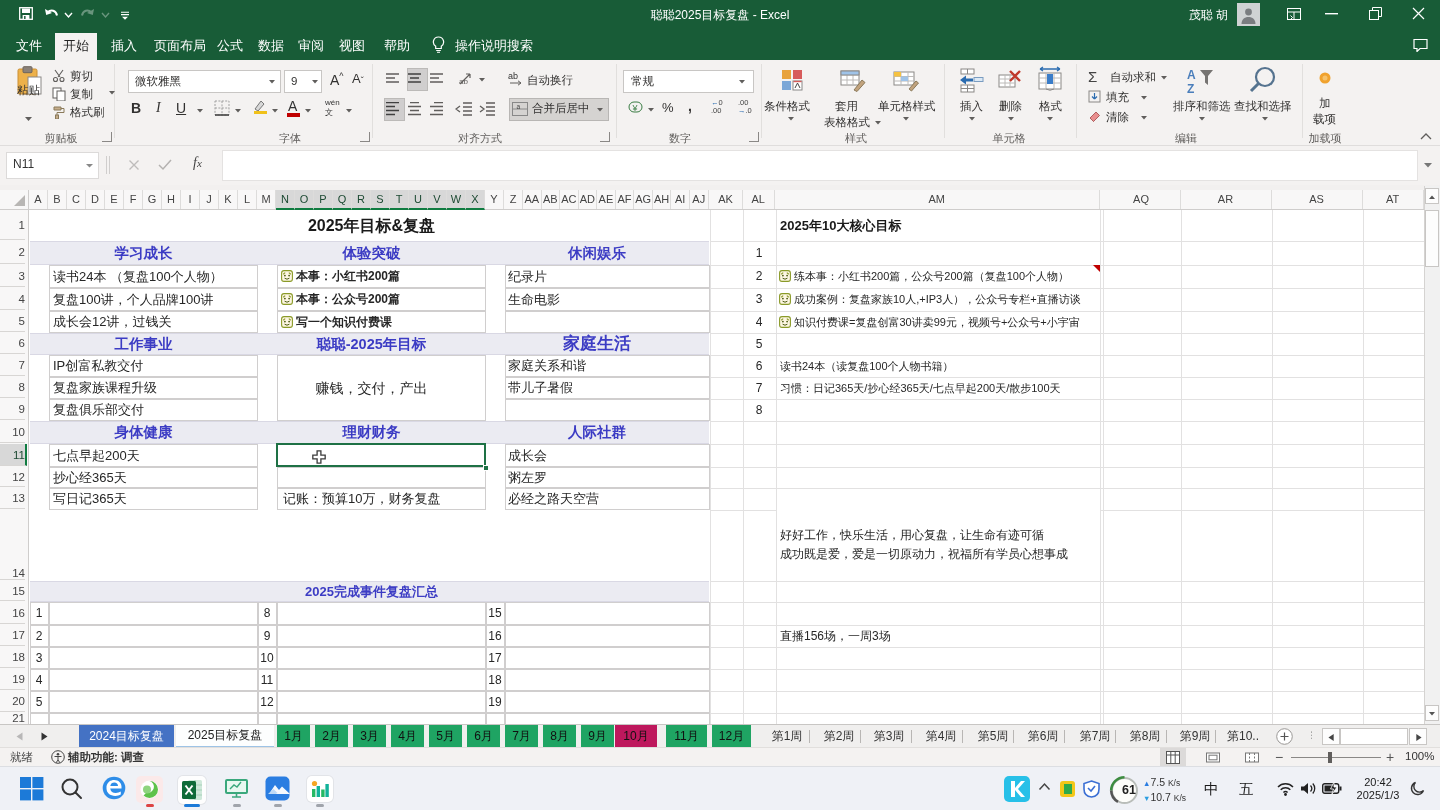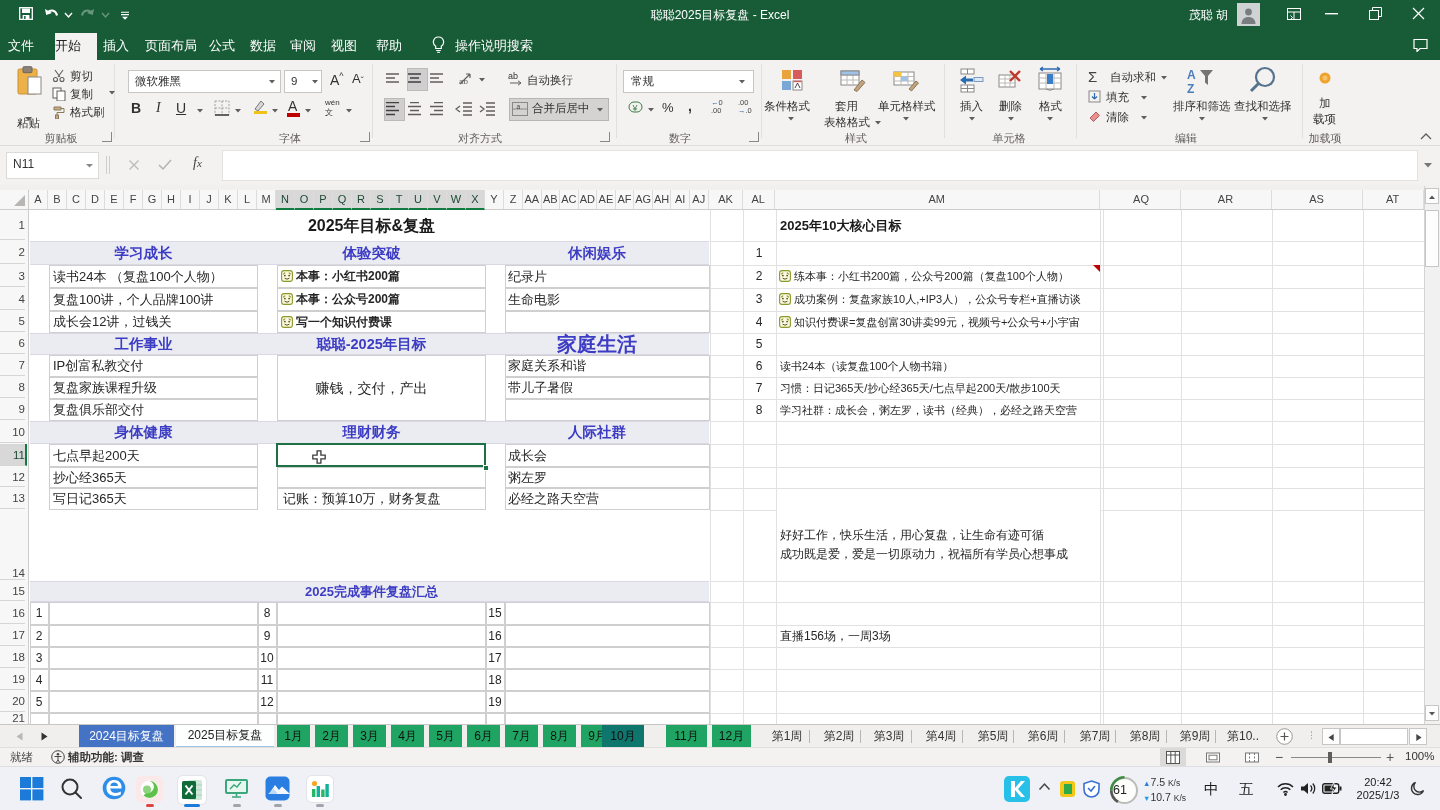--- a/index.html
+++ b/index.html
@@ -3,21 +3,21 @@
 <style>
 *{margin:0;padding:0;box-sizing:border-box}
 html,body{width:1440px;height:810px;overflow:hidden;font-family:"Liberation Sans",sans-serif}
 .abs{position:absolute}
 #stage{position:relative;width:1440px;height:810px;background:#fff}
 
 #titlebar{left:0;top:0;width:1440px;height:28px;background:#185c37;color:#fff}
 #menurow{left:0;top:28px;width:1440px;height:32px;background:#185c37;color:#fff}
 #ribbon{left:0;top:60px;width:1440px;height:86px;background:#f4f2f1;border-bottom:1px solid #dfdddc}
 #fbar{left:0;top:146px;width:1440px;height:40px;background:#f4f2f1}
-.mtab{position:absolute;top:5px;height:27px;line-height:26px;font-size:13px;color:#fff;text-align:left}
+.mtab{position:absolute;top:5px;height:27px;line-height:26px;font-size:13px;color:#fff;text-align:center}
 .glab{position:absolute;top:71px;font-size:11px;color:#605e5c;text-align:center;width:80px;margin-left:-40px}
 .gsep{position:absolute;top:4px;height:74px;width:1px;background:#e1dfdd}
 .ric{position:absolute;font-size:11.5px;color:#323130}
 .combo{position:absolute;background:#fff;border:1px solid #c8c6c4;font-size:11.5px;color:#323130}
 .dlaunch{position:absolute;width:10px;height:10px;border-left:1px solid #8a8886;border-top:1px solid #8a8886;transform:rotate(180deg)}
 
 #colhead{left:29px;top:190px;width:1395px;height:20px;background:#f8f7f7;border-bottom:1px solid #cfcdcc}
 #rowhead{left:0;top:210px;width:29px;height:514px;background:#f8f7f7;border-right:1px solid #cfcdcc}
 .ch{position:absolute;top:0;height:19px;line-height:19px;text-align:center;font-size:11px;color:#444;border-right:1px solid #dddcdb}
 .rh{position:absolute;left:0;width:25px;text-align:right;font-size:11.5px;color:#444;border-bottom:1px solid #d8d6d4}
@@ -129,21 +129,21 @@
       <div class="dlaunch" style="left:749px;top:72px"></div>
   <svg class="abs" style="left:1420px;top:72px" width="12" height="8" viewBox="0 0 12 8">
         <path d="M1 7 L6 2 L11 7" fill="none" stroke="#605e5c" stroke-width="1.3"></path>
       </svg>
 
   <svg class="abs" style="left:16px;top:6px" width="26" height="30" viewBox="0 0 26 30">
         <rect x="2" y="3" width="19" height="25" rx="1.5" fill="#edb14a" stroke="#cb8f33"></rect>
         <rect x="7" y="0.7" width="9" height="6" rx="1" fill="#8b8178" stroke="#6e655c"></rect>
         <rect x="12" y="11" width="13" height="17" fill="#fff" stroke="#8a8886"></rect>
       </svg>
-  <div class="ric" style="left:17px;top:56px">粘贴</div>
+  <div class="ric" style="left:17px;top:23px">粘贴</div>
   <svg class="abs" style="left:24px;top:56px" width="9" height="6" viewBox="0 0 9 6">
         <path d="M1 1 l3.5 4 L8 1z" fill="#605e5c"></path>
       </svg>
   <svg class="abs" style="left:52px;top:9px" width="14" height="14" viewBox="0 0 14 14">
         <path d="M3 1 L8 8 M11 1 L6 8" stroke="#605e5c" stroke-width="1.1"></path>
         <circle cx="3.5" cy="10.5" r="2" fill="none" stroke="#605e5c" stroke-width="1.1"></circle>
         <circle cx="10" cy="10.5" r="2" fill="none" stroke="#605e5c" stroke-width="1.1"></circle>
       </svg>
   <div class="ric" style="left:70px;top:9px">剪切</div>
   <svg class="abs" style="left:52px;top:27px" width="14" height="14" viewBox="0 0 14 14">
@@ -597,21 +597,21 @@
 <div class="ct" style="left:24px;top:101px;height:22px;line-height:22px;font-size:13px;font-weight:normal;color:#262626">成长会12讲，过钱关</div>
 <div class="ct" style="left:252px;top:101px;height:22px;line-height:22px;font-size:12px;font-weight:normal;color:#262626"><svg style="vertical-align:-2px;margin-right:3px" width="12" height="12" viewBox="0 0 12 12">
           <rect x="0.6" y="0.6" width="10.8" height="10.8" rx="2.4" fill="#fdf6e3" stroke="#8a9a27" stroke-width="1.1"></rect>
           <path d="M2.2 4.2 L4.2 2.6 M9.8 4.2 L7.8 2.6" stroke="#8a9a27" stroke-width="1.1" fill="none"></path>
           <circle cx="3.9" cy="5.6" r="0.9" fill="#4a5a10"></circle>
           <circle cx="8.1" cy="5.6" r="0.9" fill="#4a5a10"></circle>
           <path d="M3.6 8.2 q2.4 2 4.8 0" stroke="#4a5a10" stroke-width="1" fill="none"></path>
         </svg><b>写一个知识付费课</b></div>
 <div class="ct" style="left:114.5px;top:123px;height:22px;line-height:22px;font-size:14.5px;font-weight:bold;color:#3c3cc4;transform:translateX(-50%)">工作事业</div>
 <div class="ct" style="left:342.5px;top:123px;height:22px;line-height:22px;font-size:14.5px;font-weight:bold;color:#3c3cc4;transform:translateX(-50%)">聪聪-2025年目标</div>
-<div class="ct" style="left:568px;top:123px;height:22px;line-height:22px;font-size:20px;font-weight:bold;color:#3c3cc4;transform:translateX(-50%)">家庭生活</div>
+<div class="ct" style="left:568px;top:123px;height:22px;line-height:22px;font-size:17px;font-weight:bold;color:#3c3cc4;transform:translateX(-50%)">家庭生活</div>
 <div class="ct" style="left:24px;top:145px;height:22px;line-height:22px;font-size:13px;font-weight:normal;color:#262626">IP创富私教交付</div>
 <div class="ct" style="left:479px;top:145px;height:22px;line-height:22px;font-size:13px;font-weight:normal;color:#262626">家庭关系和谐</div>
 <div class="ct" style="left:24px;top:167px;height:22px;line-height:22px;font-size:13px;font-weight:normal;color:#262626">复盘家族课程升级</div>
 <div class="ct" style="left:479px;top:167px;height:22px;line-height:22px;font-size:13px;font-weight:normal;color:#262626">带儿子暑假</div>
 <div class="ct" style="left:24px;top:189px;height:22px;line-height:22px;font-size:13px;font-weight:normal;color:#262626">复盘俱乐部交付</div>
 <div class="ct" style="left:342.5px;top:145px;height:66px;line-height:66px;font-size:14px;color:#262626;transform:translateX(-50%)">赚钱，交付，产出</div>
 <div class="ct" style="left:114.5px;top:211px;height:23px;line-height:23px;font-size:14.5px;font-weight:bold;color:#3c3cc4;transform:translateX(-50%)">身体健康</div>
 <div class="ct" style="left:342.5px;top:211px;height:23px;line-height:23px;font-size:14.5px;font-weight:bold;color:#3c3cc4;transform:translateX(-50%)">理财财务</div>
 <div class="ct" style="left:568px;top:211px;height:23px;line-height:23px;font-size:14.5px;font-weight:bold;color:#3c3cc4;transform:translateX(-50%)">人际社群</div>
 <div class="ct" style="left:24px;top:234px;height:23px;line-height:23px;font-size:13px;font-weight:normal;color:#262626">七点早起200天</div>
@@ -662,21 +662,20 @@
         </svg>成功案例：复盘家族10人,+IP3人），公众号专栏+直播访谈</div>
 <div class="ct" style="left:750px;top:101px;height:22px;line-height:22px;font-size:11px"><svg style="vertical-align:-2px;margin-right:3px" width="12" height="12" viewBox="0 0 12 12">
           <rect x="0.6" y="0.6" width="10.8" height="10.8" rx="2.4" fill="#fdf6e3" stroke="#8a9a27" stroke-width="1.1"></rect>
           <path d="M2.2 4.2 L4.2 2.6 M9.8 4.2 L7.8 2.6" stroke="#8a9a27" stroke-width="1.1" fill="none"></path>
           <circle cx="3.9" cy="5.6" r="0.9" fill="#4a5a10"></circle>
           <circle cx="8.1" cy="5.6" r="0.9" fill="#4a5a10"></circle>
           <path d="M3.6 8.2 q2.4 2 4.8 0" stroke="#4a5a10" stroke-width="1" fill="none"></path>
         </svg>知识付费课=复盘创富30讲卖99元，视频号+公众号+小宇宙</div>
 <div class="ct" style="left:751px;top:145px;height:22px;line-height:22px;font-size:11px">读书24本（读复盘100个人物书籍）</div>
 <div class="ct" style="left:751px;top:167px;height:22px;line-height:22px;font-size:11px">习惯：日记365天/抄心经365天/七点早起200天/散步100天</div>
-<div class="ct" style="left:751px;top:189px;height:22px;line-height:22px;font-size:11px">学习社群：成长会，粥左罗，读书（经典），必经之路天空营</div>
 <div style="position:absolute;left:1064px;top:55px;width:0;height:0;border-top:7px solid #c00000;border-left:7px solid transparent"></div>
 <div class="ct" style="left:751px;top:316px;font-size:12px;line-height:19px">好好工作，快乐生活，用心复盘，让生命有迹可循<br>成功既是爱，爱是一切原动力，祝福所有学员心想事成</div>
 <div class="ct" style="left:751px;top:415px;height:22px;line-height:22px;font-size:12px">直播156场，一周3场</div>
 <div style="position:absolute;left:0.5px;top:503px;width:19.0px;height:11px;border:1px solid #d0cece;border-bottom:none"></div>
       <div style="position:absolute;left:19.5px;top:503px;width:209.0px;height:11px;border:1px solid #d0cece;border-bottom:none"></div>
       <div style="position:absolute;left:228.5px;top:503px;width:19.0px;height:11px;border:1px solid #d0cece;border-bottom:none"></div>
       <div style="position:absolute;left:247.5px;top:503px;width:209.0px;height:11px;border:1px solid #d0cece;border-bottom:none"></div>
       <div style="position:absolute;left:456.5px;top:503px;width:19.0px;height:11px;border:1px solid #d0cece;border-bottom:none"></div>
       <div style="position:absolute;left:475.5px;top:503px;width:205.5px;height:11px;border:1px solid #d0cece;border-bottom:none"></div>
       <div style="position:absolute;left:247px;top:233px;width:210px;height:24px;border:2px solid #1e7145"></div>
@@ -710,21 +709,21 @@
   <div class="stab" style="left:176px;width:98px;background:#fdfefe;color:#222;border-bottom:2px solid #9dc3e6;line-height:20px">2025目标复盘</div>
   <div class="stab" style="left:277px;width:33px;background:#1fa463;color:#111">1月</div>
       <div class="stab" style="left:315px;width:33px;background:#1fa463;color:#111">2月</div>
       <div class="stab" style="left:353px;width:33px;background:#1fa463;color:#111">3月</div>
       <div class="stab" style="left:391px;width:33px;background:#1fa463;color:#111">4月</div>
       <div class="stab" style="left:429px;width:33px;background:#1fa463;color:#111">5月</div>
       <div class="stab" style="left:467px;width:33px;background:#1fa463;color:#111">6月</div>
       <div class="stab" style="left:505px;width:33px;background:#1fa463;color:#111">7月</div>
       <div class="stab" style="left:543px;width:33px;background:#1fa463;color:#111">8月</div>
       <div class="stab" style="left:581px;width:33px;background:#1fa463;color:#111">9月</div>
-      <div class="stab" style="left:602px;width:42px;background:#0f766e;color:#111">10月</div>
+      <div class="stab" style="left:615px;width:42px;background:#be185d;color:#111">10月</div>
       <div class="stab" style="left:666px;width:41px;background:#1fa463;color:#111">11月</div>
       <div class="stab" style="left:712px;width:39px;background:#1fa463;color:#111">12月</div>
   <div class="stab" style="left:765px;width:44px;color:#333">第1周</div>
       <div class="stab" style="left:817px;width:44px;color:#333">第2周</div>
       <div class="stab" style="left:867px;width:44px;color:#333">第3周</div>
       <div class="stab" style="left:919px;width:44px;color:#333">第4周</div>
       <div class="stab" style="left:971px;width:44px;color:#333">第5周</div>
       <div class="stab" style="left:1021px;width:44px;color:#333">第6周</div>
       <div class="stab" style="left:1073px;width:44px;color:#333">第7周</div>
       <div class="stab" style="left:1123px;width:44px;color:#333">第8周</div>
@@ -846,21 +845,21 @@
   <svg class="tbi" style="left:1038px;top:15px" width="13" height="9" viewBox="0 0 13 9">
         <path d="M1.5 7.5 L6.5 2 L11.5 7.5" fill="none" stroke="#444" stroke-width="1.5"></path>
       </svg>
   <div class="tbi" style="left:1060px;top:14px;width:15px;height:16px;background:#f3c718;border-radius:3px">
         <div style="width:8px;height:10px;background:#2faa4a;margin:3px 0 0 3.5px"></div>
       </div>
   <svg class="tbi" style="left:1083px;top:13px" width="17" height="18" viewBox="0 0 17 18">
         <path d="M8.5 1 L16 3.5 V9 c0 4.5-3 7.5-7.5 8 C4 16.5 1 13.5 1 9 V3.5z" fill="#fff" stroke="#3b6fd4" stroke-width="1.6"></path>
         <path d="M5 8 l3 3 4-5" stroke="#3b6fd4" stroke-width="1.6" fill="none"></path>
       </svg>
-  <div class="tbi" style="left:1111px;top:10px;width:27px;height:27px;border-radius:50%;border:2.5px solid #b9bdb9;text-align:left;line-height:22px;font-size:12.5px;font-weight:normal;color:#222;background:#fdfdfa">61</div>
+  <div class="tbi" style="left:1111px;top:10px;width:27px;height:27px;border-radius:50%;border:2.5px solid #b9bdb9;text-align:right;line-height:22px;font-size:12.5px;font-weight:bold;color:#222;background:#fdfdfa">61</div>
       <svg class="tbi" style="left:1108px;top:7px" width="33" height="33" viewBox="0 0 33 33">
         <path d="M16.5 3.2 A13.3 13.3 0 0 0 3.2 16.5" fill="none" stroke="#3d8c40" stroke-width="2.6"></path>
         <path d="M3.2 16.5 A13.3 13.3 0 0 0 10 27.8" fill="none" stroke="#555" stroke-width="2.6"></path>
       </svg>
   <div class="tbi" style="left:1143px;top:9px;font-size:10.5px;color:#333;line-height:12.5px"><span style="color:#2a7de1;font-size:7.5px">▲</span>7.5 <span style="font-size:8.5px">K/s</span><br><span style="color:#2a9de1;font-size:7.5px">▼</span>10.7 <span style="font-size:8.5px">K/s</span></div>
   <div class="tbi" style="left:1204px;top:13px;font-size:14.5px;color:#1a1a1a">中</div>
   <div class="tbi" style="left:1239px;top:13px;font-size:14.5px;color:#1a1a1a">五</div>
   <svg class="tbi" style="left:1277px;top:15px" width="17" height="14" viewBox="0 0 17 14">
         <path d="M1 5 a10.5 10.5 0 0 1 15 0" fill="none" stroke="#222" stroke-width="1.5"></path>
         <path d="M3.7 7.8 a6.5 6.5 0 0 1 9.6 0" fill="none" stroke="#222" stroke-width="1.5"></path>

